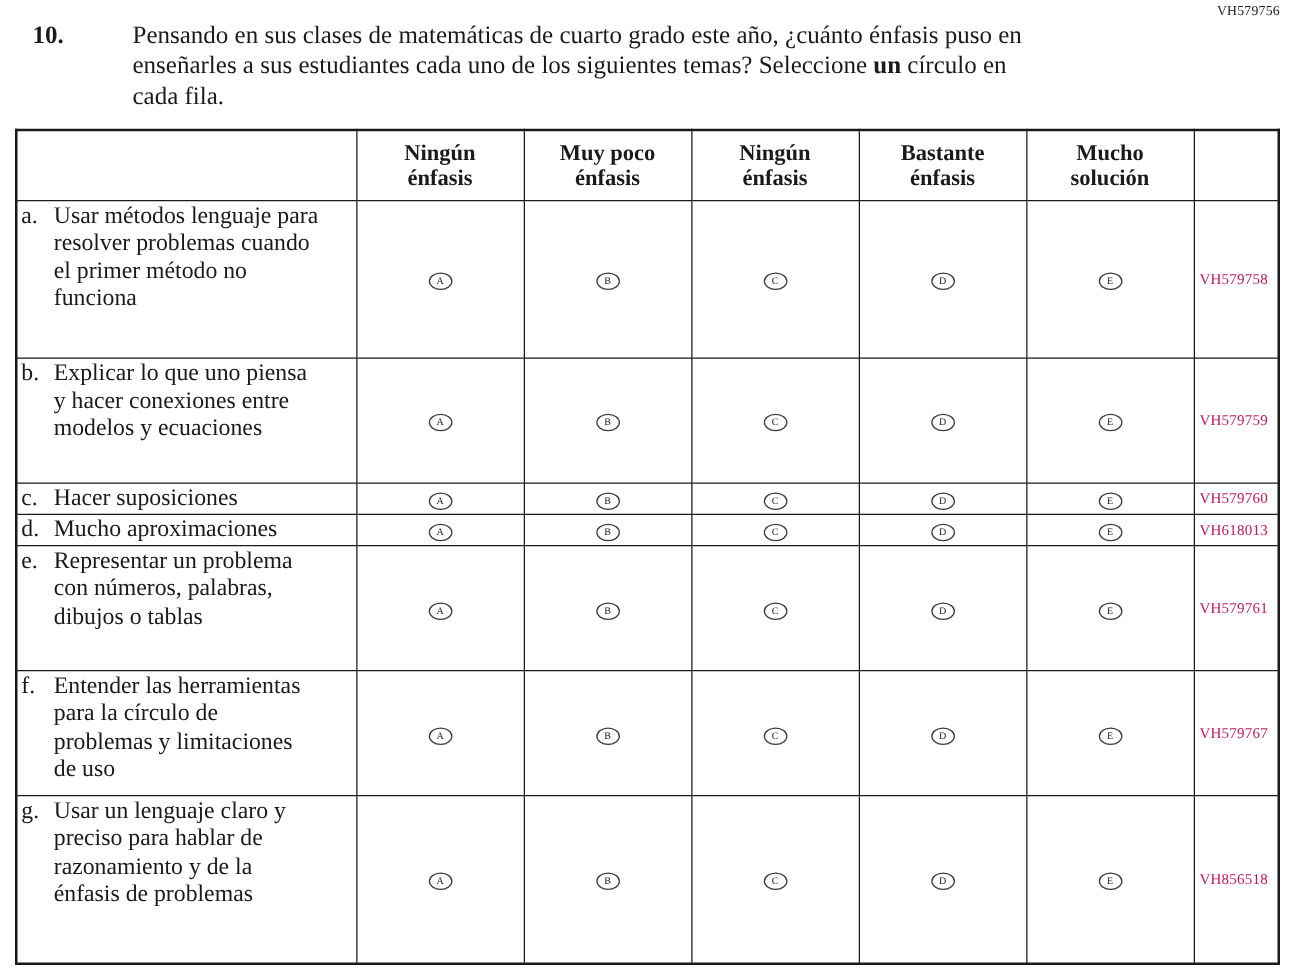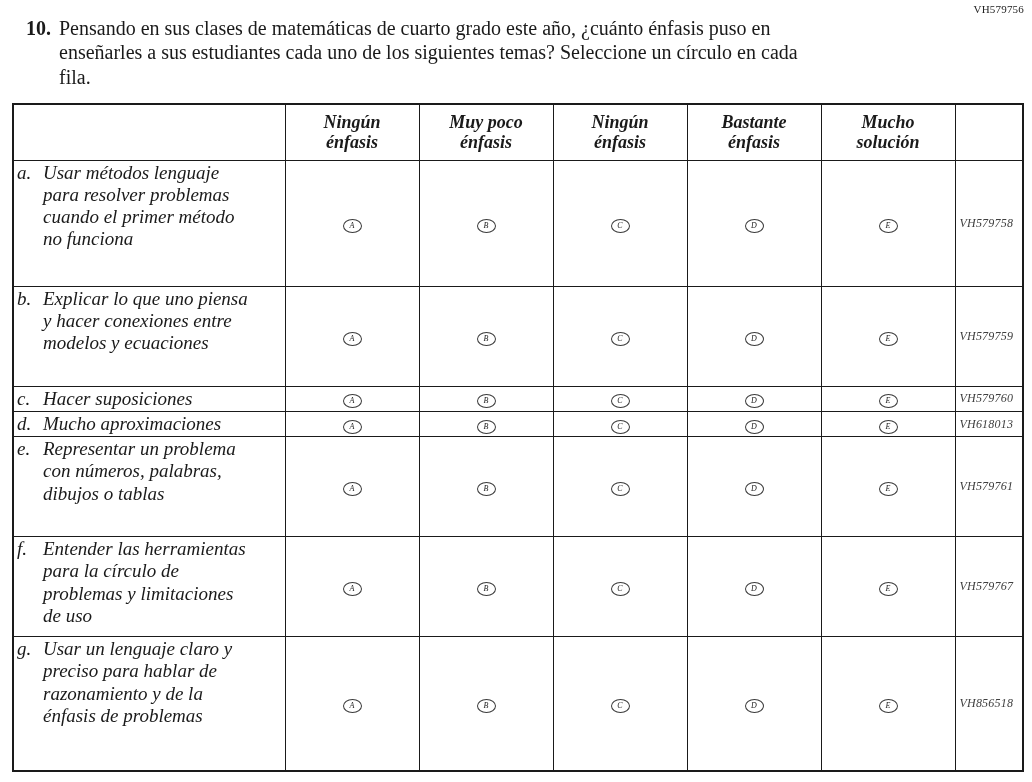--- a/index.html
+++ b/index.html
@@ -7,34 +7,33 @@
     width:1032px;height:782px;overflow:hidden;position:relative;
     background:#ffffff;color:#111;
     font-family:"Liberation Serif", serif;
   }
   .top-code{
     position:absolute;top:3px;right:8px;
     font-size:11px;letter-spacing:.2px;color:#222;
   }
   .question{
     display:flex;margin:16px 0 0 26px;width:800px;
-    font-size:20px;line-height:1.22;color:#1a1a1a;
+    font-size:20px;line-height:1.22;color:#1a1a1a;gap:47px;
   }
   .qnum{font-weight:bold;width:33px;flex:none;}
   .qtext{flex:1;}
-  .qtext .bold{font-weight:normal;}
+  .qtext .bold{font-weight:bold;}
 
   table.answer-table{
     border-collapse:collapse;table-layout:fixed;
     margin:14px 0 0 12px;width:1010px;
     border:2px solid #1a1a1a;
   }
   .answer-table th,.answer-table td{
     border:1px solid #1a1a1a;
-    font-style:italic;
   }
   .answer-table th{
     font-size:18px;font-weight:bold;text-align:center;
     padding:4px 2px;line-height:1.12;vertical-align:middle;color:#1a1a1a;
   }
   .hdr-inner{max-width:84px;margin:0 auto;}
   td.stmt{
     font-size:19px;vertical-align:top;
     padding:1px 4px 1px 3px;line-height:1.17;color:#1a1a1a;
   }
@@ -43,21 +42,21 @@
   .stmt-text{flex:1;max-width:212px;}
   td.opt-cell{text-align:center;vertical-align:middle;}
   .circle{
     display:inline-block;width:17px;height:12px;
     border:1px solid #3a3a3a;border-radius:50%;
     font-size:8px;line-height:11px;text-align:center;
     color:#222;cursor:pointer;
   }
   td.code-cell{
     font-size:12px;vertical-align:middle;
-    padding-left:4px;color:#404040;letter-spacing:.2px;margin-left:37px;
+    padding-left:4px;color:#be185d;letter-spacing:.2px;margin-left:37px;
   }
 </style>
 </head>
 <body>
 
 <div class="top-code">VH579756</div>
 
 <div class="question">
   <span class="qnum">10.</span>
   <span class="qtext"><span>Pensando en sus clases de matemáticas de cuarto grado este año, ¿cuánto énfasis puso en enseñarles a sus estudiantes cada uno de los siguientes temas? Seleccione </span><span class="bold">un</span><span> círculo en cada fila.</span></span>

